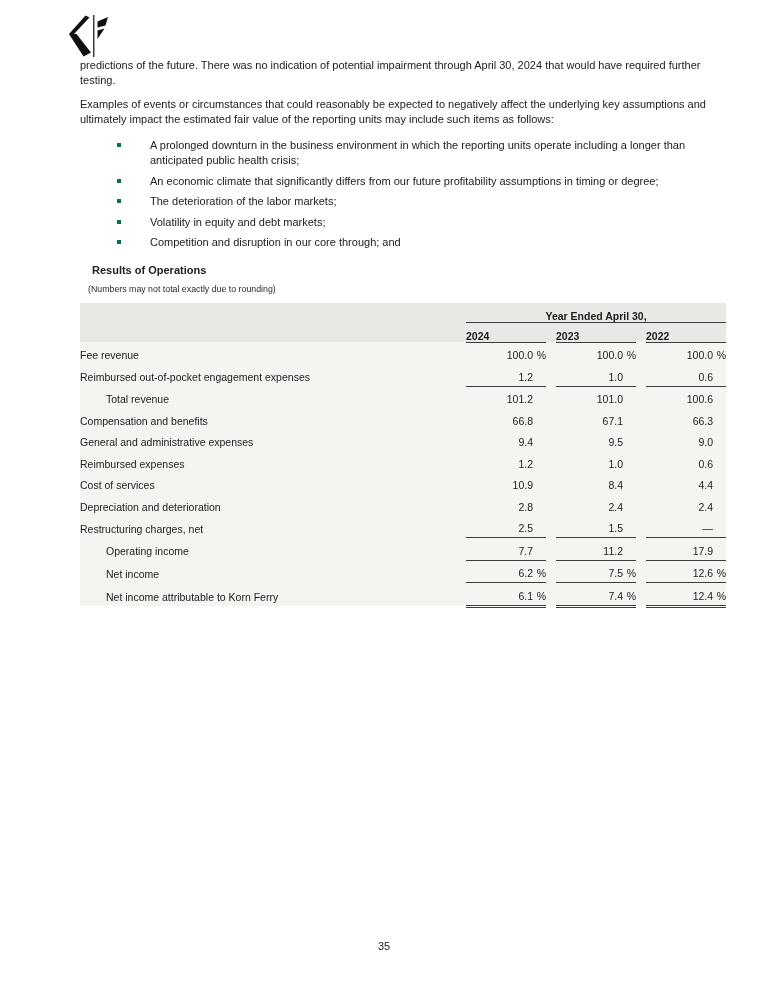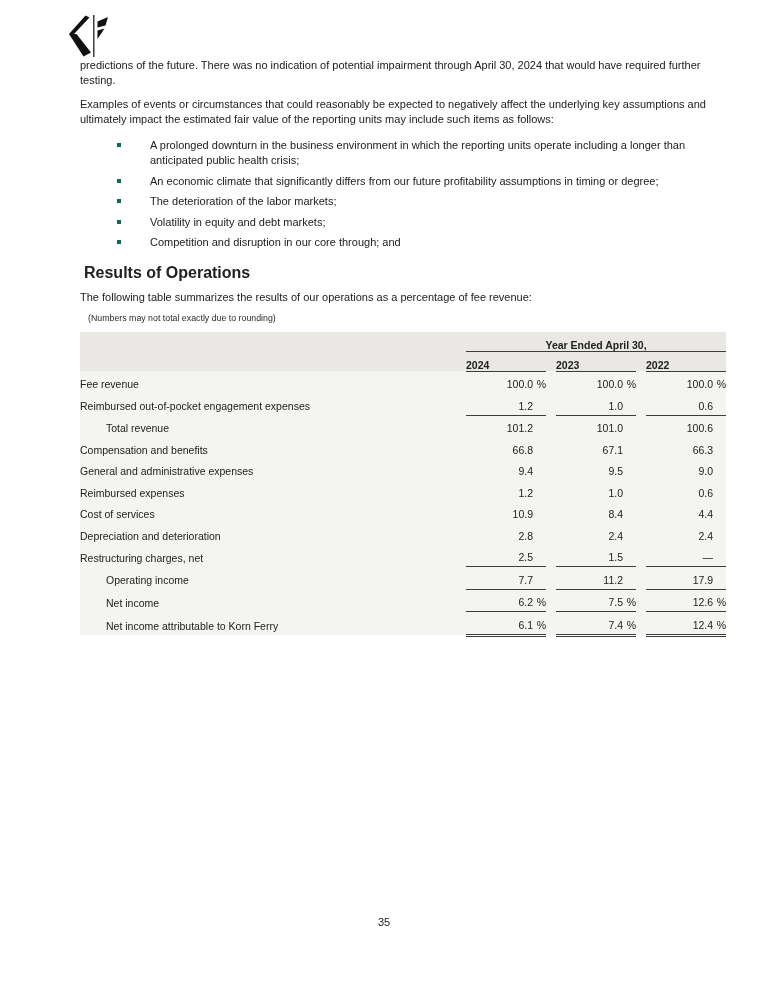--- a/index.html
+++ b/index.html
@@ -6,21 +6,21 @@
   .page {
     position:relative; width:768px; height:1000px; background:#ffffff;
     font-family:"Liberation Sans", sans-serif; color:#212121; overflow:hidden;
   }
   .logo { position:absolute; left:68px; top:15px; width:40px; height:42px; }
   .content { position:absolute; left:80px; top:58px; width:646px; }
   .para { margin:0 0 10px 0; font-size:11px; line-height:14.6px; }
   .bullets { list-style:none; margin:12px 0 0 0; padding:0; }
   .bullets li { position:relative; padding-left:70px; margin-bottom:6px; font-size:11px; line-height:14.6px; }
   .bullets .sq { position:absolute; left:37px; top:5px; width:4px; height:4px; background:var(--bullet,#0b6a58); }
-  .heading { font-size:16px; font-weight:bold; margin:14px 0 0 4px; }
+  .heading { font-size:11px; font-weight:bold; margin:14px 0 0 12px; }
   .intro { margin:8px 0 0 0; }
   .note { margin:8px; font-size:8.8px; line-height:11px; color:#2a2a2a; }
   table.fin-table { border-collapse:collapse; table-layout:fixed; width:646px; margin-top:7px; }
   .fin-table td { margin:0; padding:0; }
   .fin-table thead td { background:var(--head-bg,#e9e8e4); }
   .fin-table tbody td { background:var(--body-bg,#f4f4f1); }
   .group-head {
     text-align:center; font-weight:bold; font-size:10.5px; height:19px;
     vertical-align:bottom; padding-bottom:3px; border-bottom:1px solid var(--rule,#3c3c3c);
   }
@@ -28,21 +28,21 @@
     font-weight:bold; font-size:10.5px; height:19px;
     vertical-align:bottom; padding-bottom:3px; border-bottom:1px solid var(--rule,#3c3c3c);
   }
   .fin-table tbody td { height:18.5px; vertical-align:bottom; padding-bottom:3px; font-size:10.5px; }
   .lbl { text-align:left; padding-left:3px; }
   .lbl.ind { padding-left:26px; }
   .num { text-align:right; white-space:nowrap; }
   .num .p { display:inline-block; width:13px; text-align:right; }
   tr.b-bot td.num { border-bottom:1px solid var(--rule,#3c3c3c); }
   tr.b-dbl td.num { border-bottom:3px double var(--rule,#3c3c3c); }
-  .footer { position:absolute; top:916px; left:0; width:768px; text-align:center; font-size:11px; color:#212121; }
+  .footer { position:absolute; top:940px; left:0; width:768px; text-align:center; font-size:11px; color:#212121; }
 </style>
 </head>
 <body>
 
 <div class="page">
 
   <div class="logo">
     <svg width="40" height="42" viewBox="0 0 40 42" xmlns="http://www.w3.org/2000/svg" fill="#111111">
       <polygon points="17.5,0.5 21.5,2.5 5.5,19.5 1,19"></polygon>
       <polygon points="1,19 8.5,19 23,37.5 15.5,41.5"></polygon>
@@ -58,21 +58,20 @@
 
     <ul class="bullets" id="bullet-list">
         <li><span class="sq"></span><span>A prolonged downturn in the business environment in which the reporting units operate including a longer than anticipated public health crisis;</span></li>
         <li><span class="sq"></span><span>An economic climate that significantly differs from our future profitability assumptions in timing or degree;</span></li>
         <li><span class="sq"></span><span>The deterioration of the labor markets;</span></li>
         <li><span class="sq"></span><span>Volatility in equity and debt markets;</span></li>
         <li><span class="sq"></span><span>Competition and disruption in our core through; and</span></li>
       </ul>
 
     <h3 class="heading">Results of Operations</h3>
-    <p class="para intro">The following table summarizes the results of our operations as a percentage of fee revenue:</p>
     <p class="note">(Numbers may not total exactly due to rounding)</p>
 
     <table class="fin-table">
       <colgroup>
         <col style="width:386px">
           <col style="width:80px">
           <col style="width:10px">
         <col style="width:80px">
           <col style="width:10px">
           <col style="width:80px">

